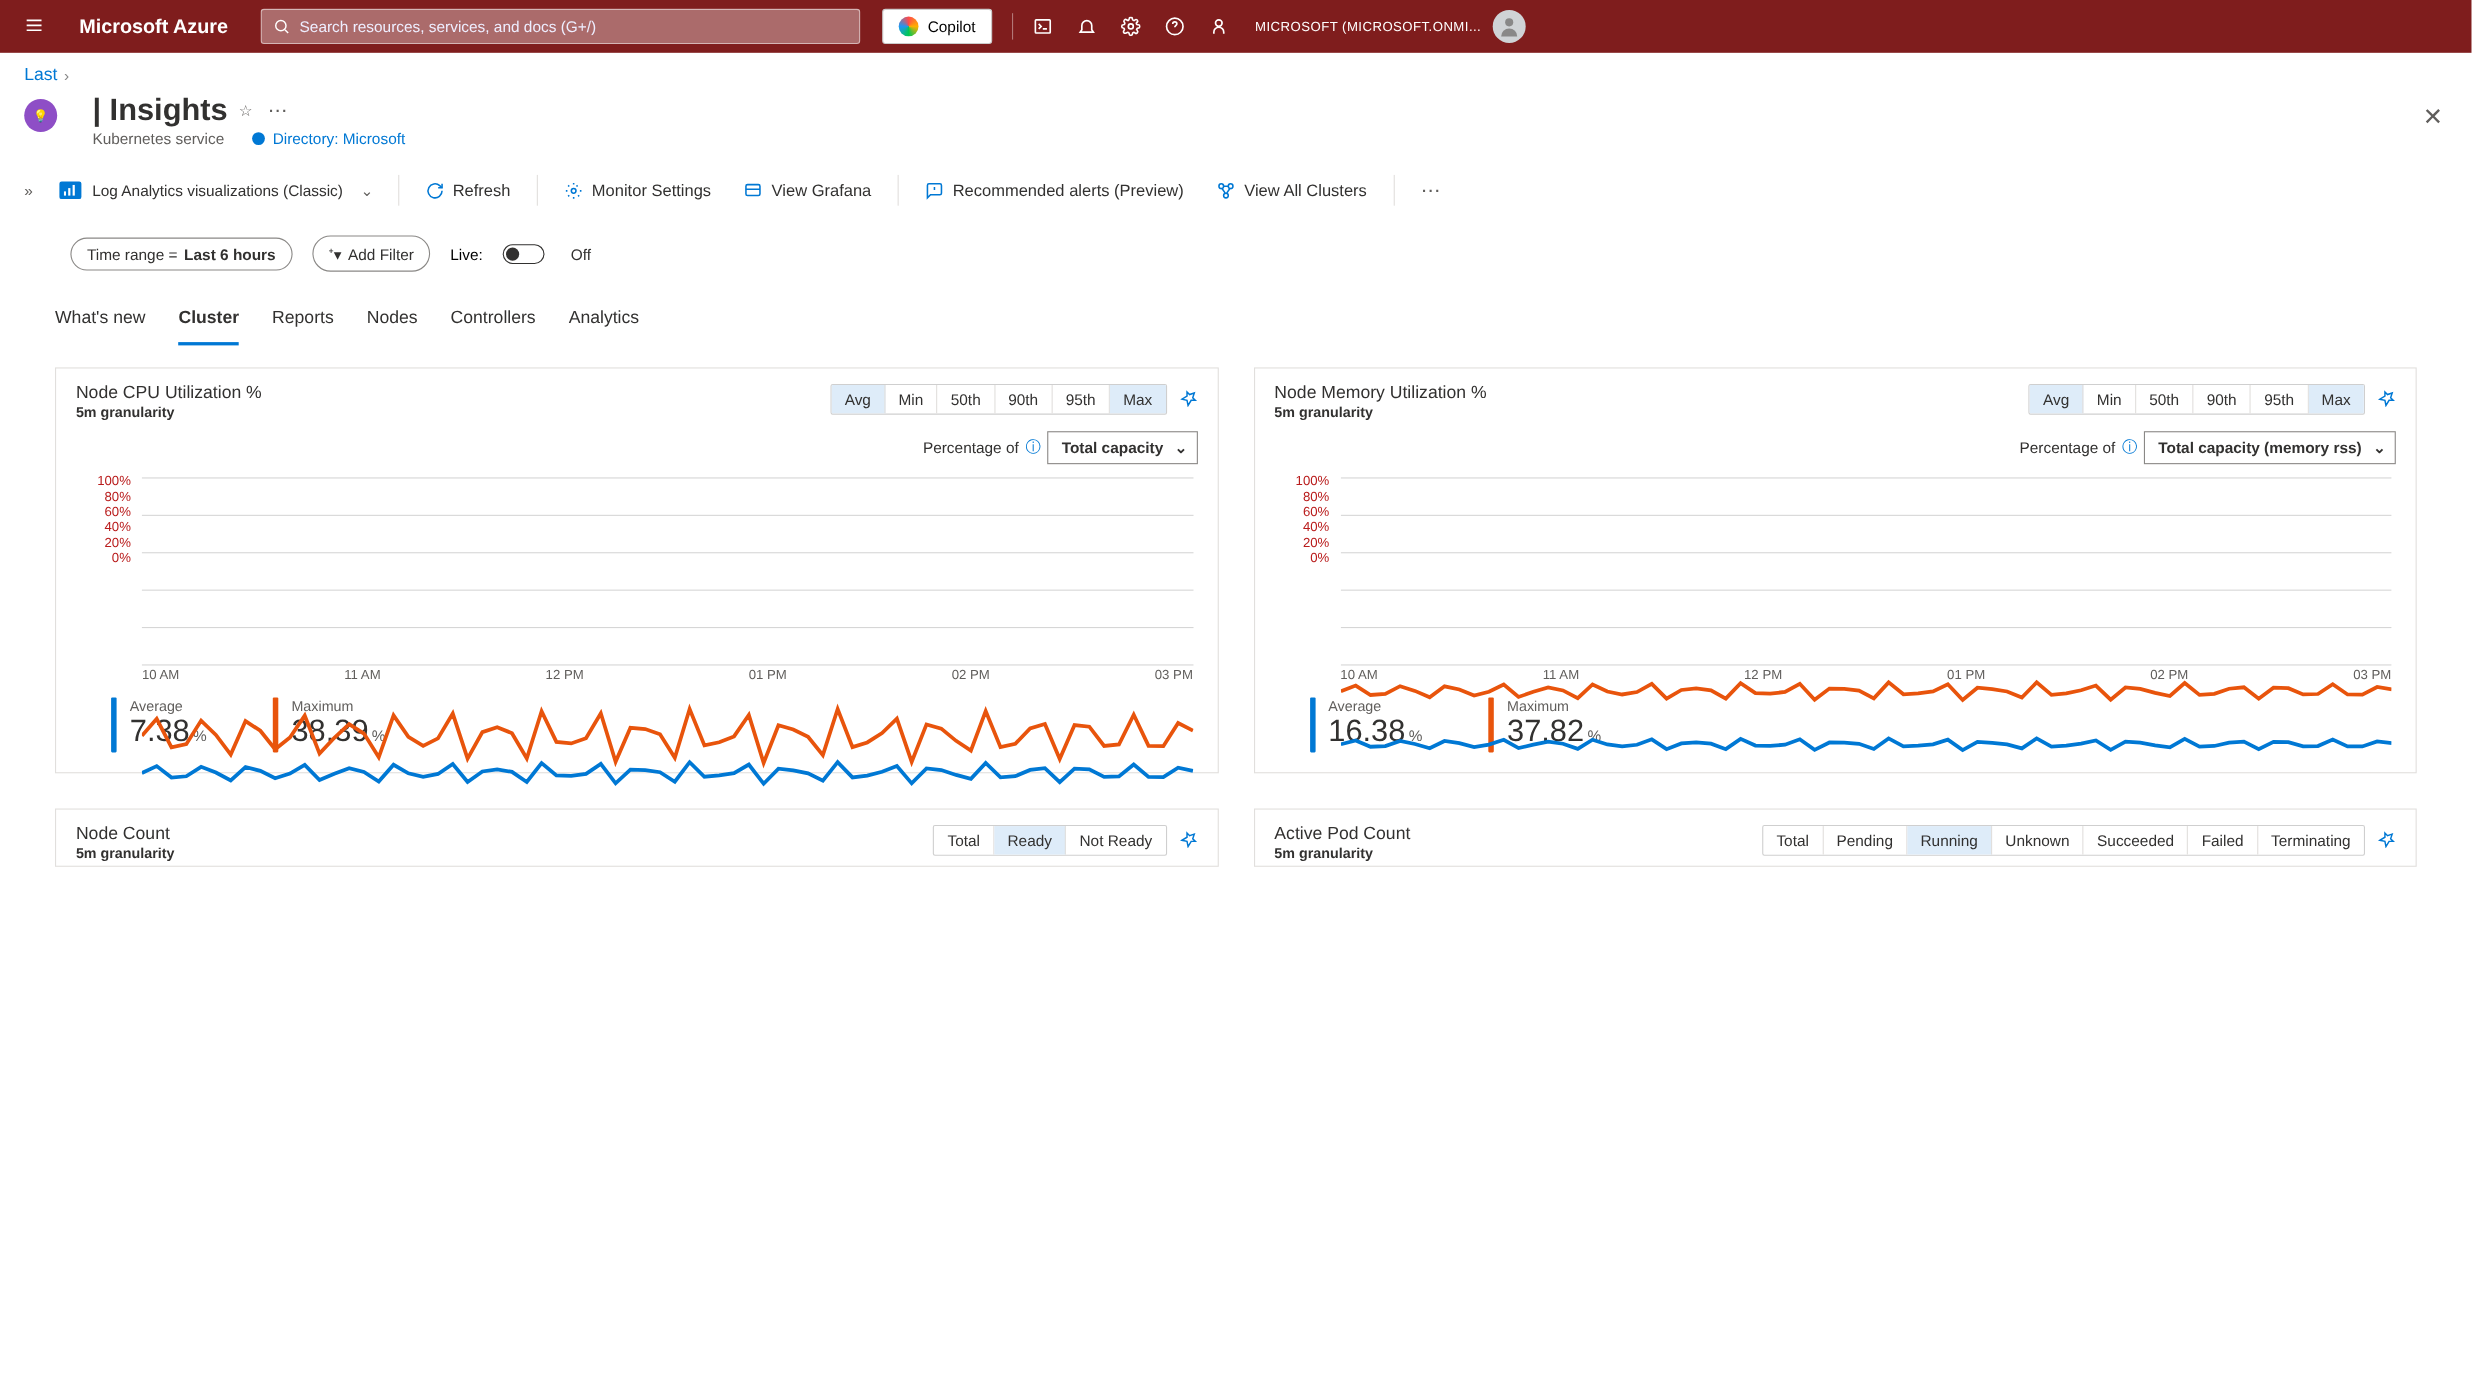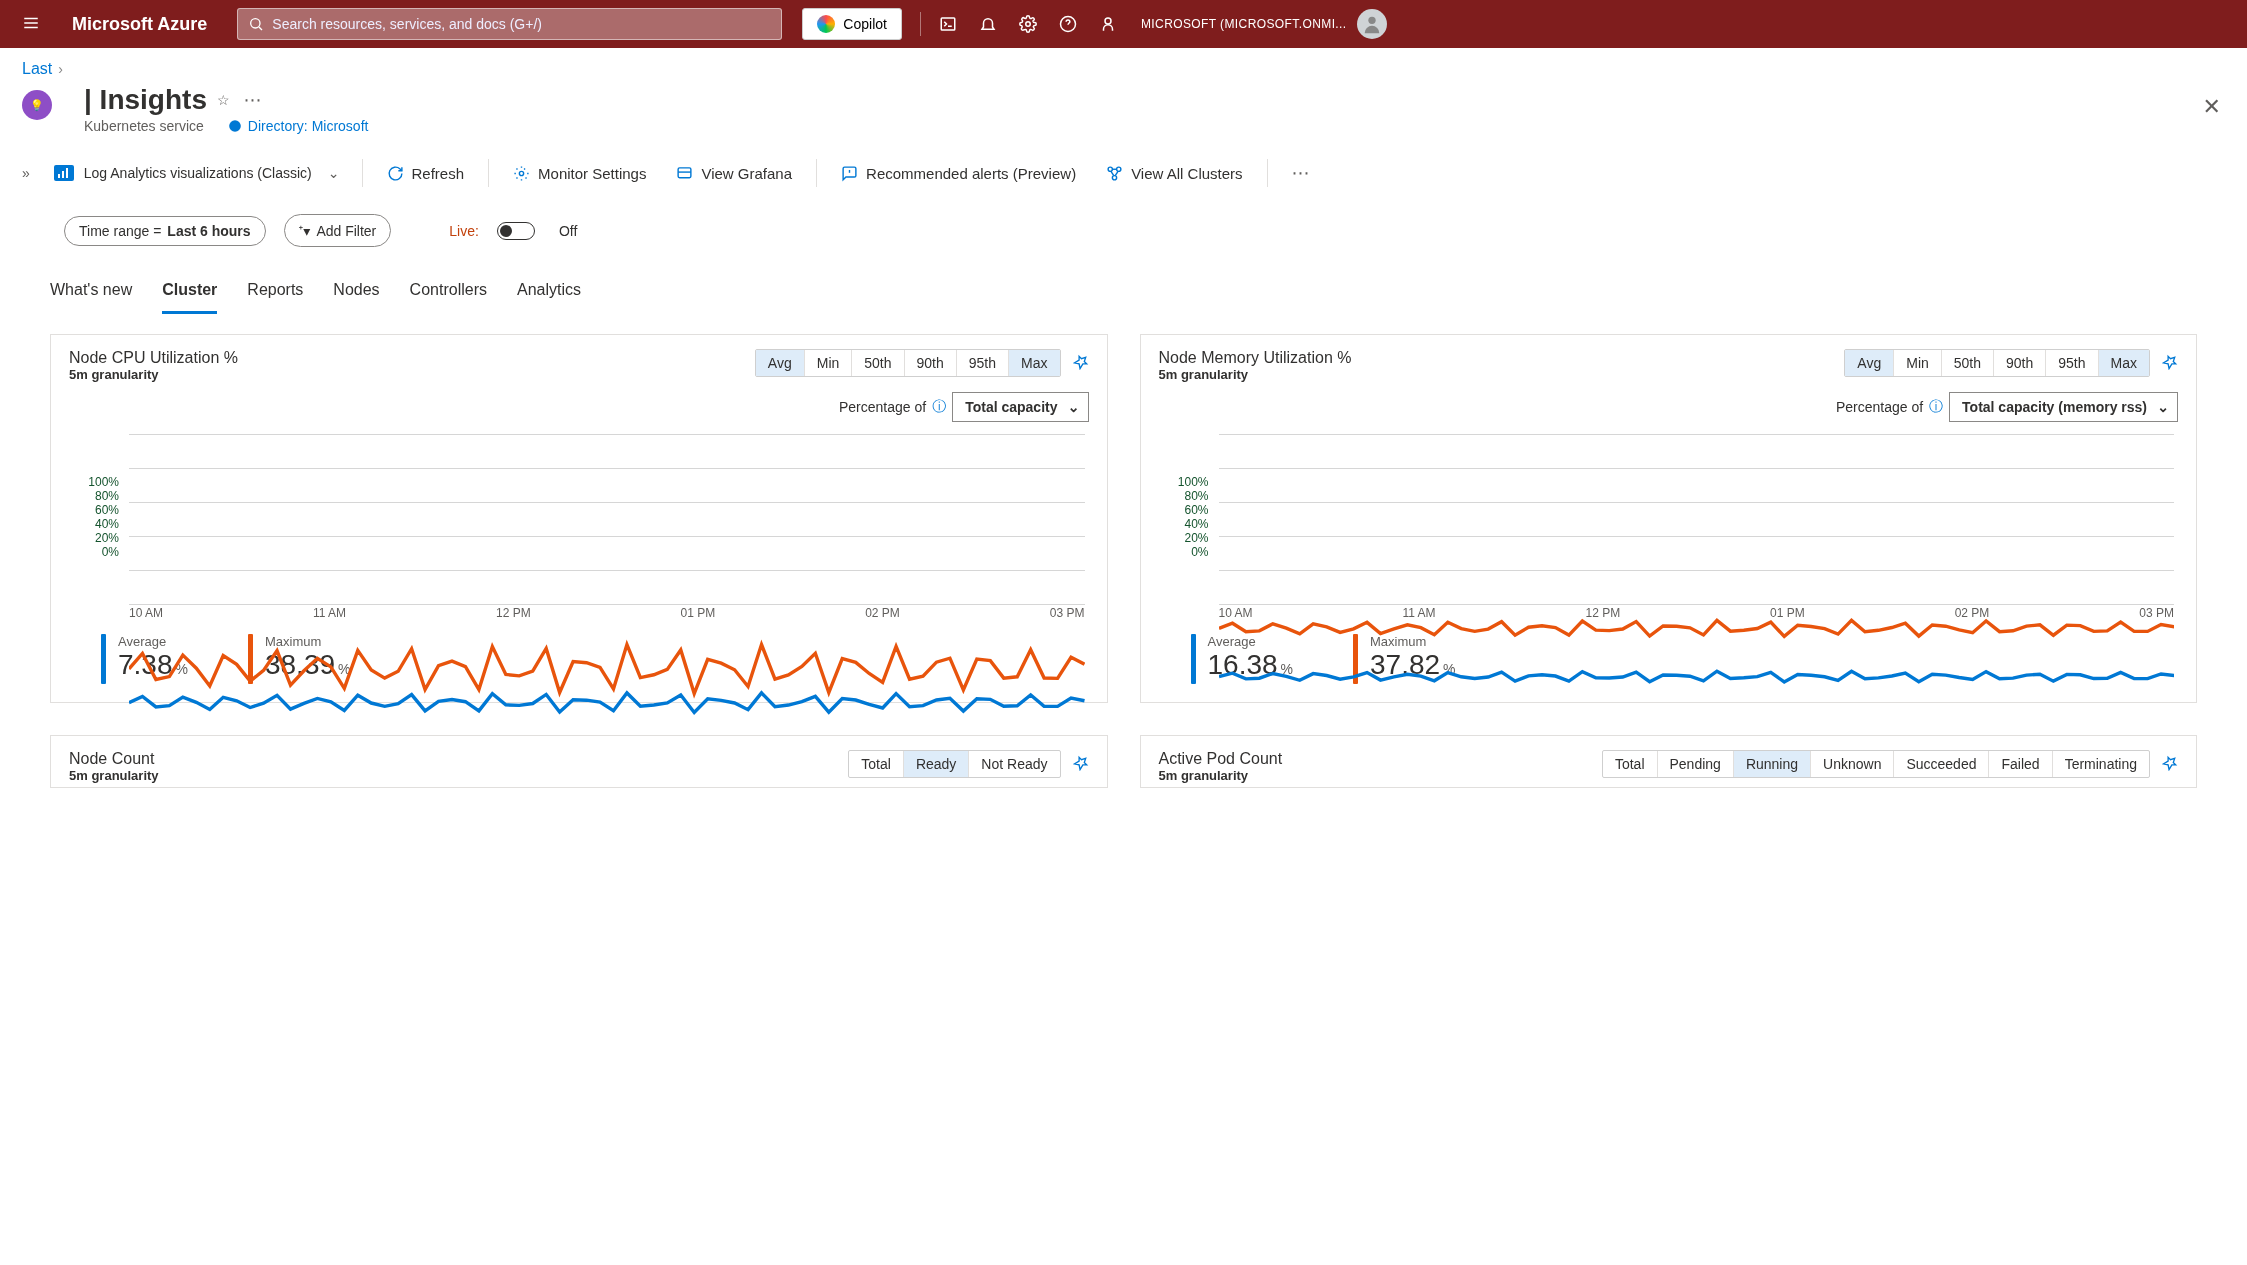--- a/index.html
+++ b/index.html
@@ -51,21 +51,21 @@
   .tool-sep { width: 1px; height: 28px; background: #e1dfdd; margin: 0 8px; }
   .log-pill { display: flex; align-items: center; gap: 10px; padding: 4px 12px; cursor: pointer; }
   .log-pill .chip { width: 20px; height: 16px; background: #0078d4; border-radius: 2px; display: flex; align-items: center; justify-content: center; }
   .log-pill .chev { color: #605e5c; margin-left: 6px; }
   .toolbar-more { padding: 6px 14px; cursor: pointer; color: #605e5c; font-size: 18px; letter-spacing: 2px; }
   
   
   .filter-row { display: flex; align-items: center; padding: 14px 64px; gap: 18px; }
   .pill { border: 1px solid #8a8886; border-radius: 18px; padding: 6px 14px; font-size: 14px; cursor: pointer; display: flex; align-items: center; gap: 6px; }
   .pill b { font-weight: 600; }
-  .live-label { color: #c2410c; margin-left: 40px; }
+  .live-label { color: #000000; }
   .switch { width: 38px; height: 18px; border: 1px solid #323130; border-radius: 10px; position: relative; cursor: pointer; }
   .switch::after { content: ""; position: absolute; left: 2px; top: 2px; width: 12px; height: 12px; background: #323130; border-radius: 50%; }
   .off-label { color: #323130; margin-left: 6px; }
   
   
   .tabs { display: flex; gap: 30px; padding: 14px 50px 0 50px; border-bottom: 0; }
   .tab { padding: 6px 0 12px 0; cursor: pointer; font-size: 16px; color: #323130; }
   .tab.active { font-weight: 600; border-bottom: 3px solid #0078d4; color: #323130; }
   
   
@@ -78,21 +78,21 @@
   .seg { padding: 5px 12px; font-size: 14px; cursor: pointer; border-right: 1px solid #e1dfdd; }
   .seg:last-child { border-right: none; }
   .seg.active { background: #deecf9; }
   .pin-icon { color: #0078d4; cursor: pointer; align-self: center; margin-left: 6px; }
   .pct-row { display: flex; justify-content: flex-end; align-items: center; gap: 6px; margin-top: 10px; }
   .info-circle { color: #0078d4; }
   .select { border: 1px solid #8a8886; padding: 6px 30px 6px 12px; position: relative; cursor: pointer; font-size: 14px; font-weight: bold; }
   .select .chev { position: absolute; right: 8px; top: 50%; transform: translateY(-50%); }
   
   .chart-area { margin-top: 8px; position: relative; height: 190px; }
-  .y-ticks { position: absolute; left: 0; top: 0; bottom: 16px; width: 56px; display: flex; flex-direction: column; justify-content: center; font-size: 12px; color: #14532d; text-align: right; padding-right: 6px; }
+  .y-ticks { position: absolute; left: 0; top: 0; bottom: 16px; width: 56px; display: flex; flex-direction: column; justify-content: flex-start; font-size: 12px; color: #b91c1c; text-align: right; padding-right: 6px; }
   .plot { position: absolute; left: 60px; right: 4px; top: 4px; bottom: 16px; }
   .grid-line { position: absolute; left: 0; right: 0; height: 1px; background: #d6d6d6; }
   .x-ticks { position: absolute; left: 60px; right: 4px; bottom: 0; display: flex; justify-content: space-between; font-size: 12px; color: #605e5c; margin-top: 36px; }
   .series { position: absolute; inset: 0; }
   
   .stats-row { display: flex; gap: 60px; margin-top: 14px; padding-left: 32px; }
   .stat { display: flex; gap: 12px; }
   .stat-bar { width: 5px; border-radius: 1px; }
   .stat-bar.blue { background: #0078d4; height: 50px; }
   .stat-bar.orange { background: #e8540c; height: 50px; }

